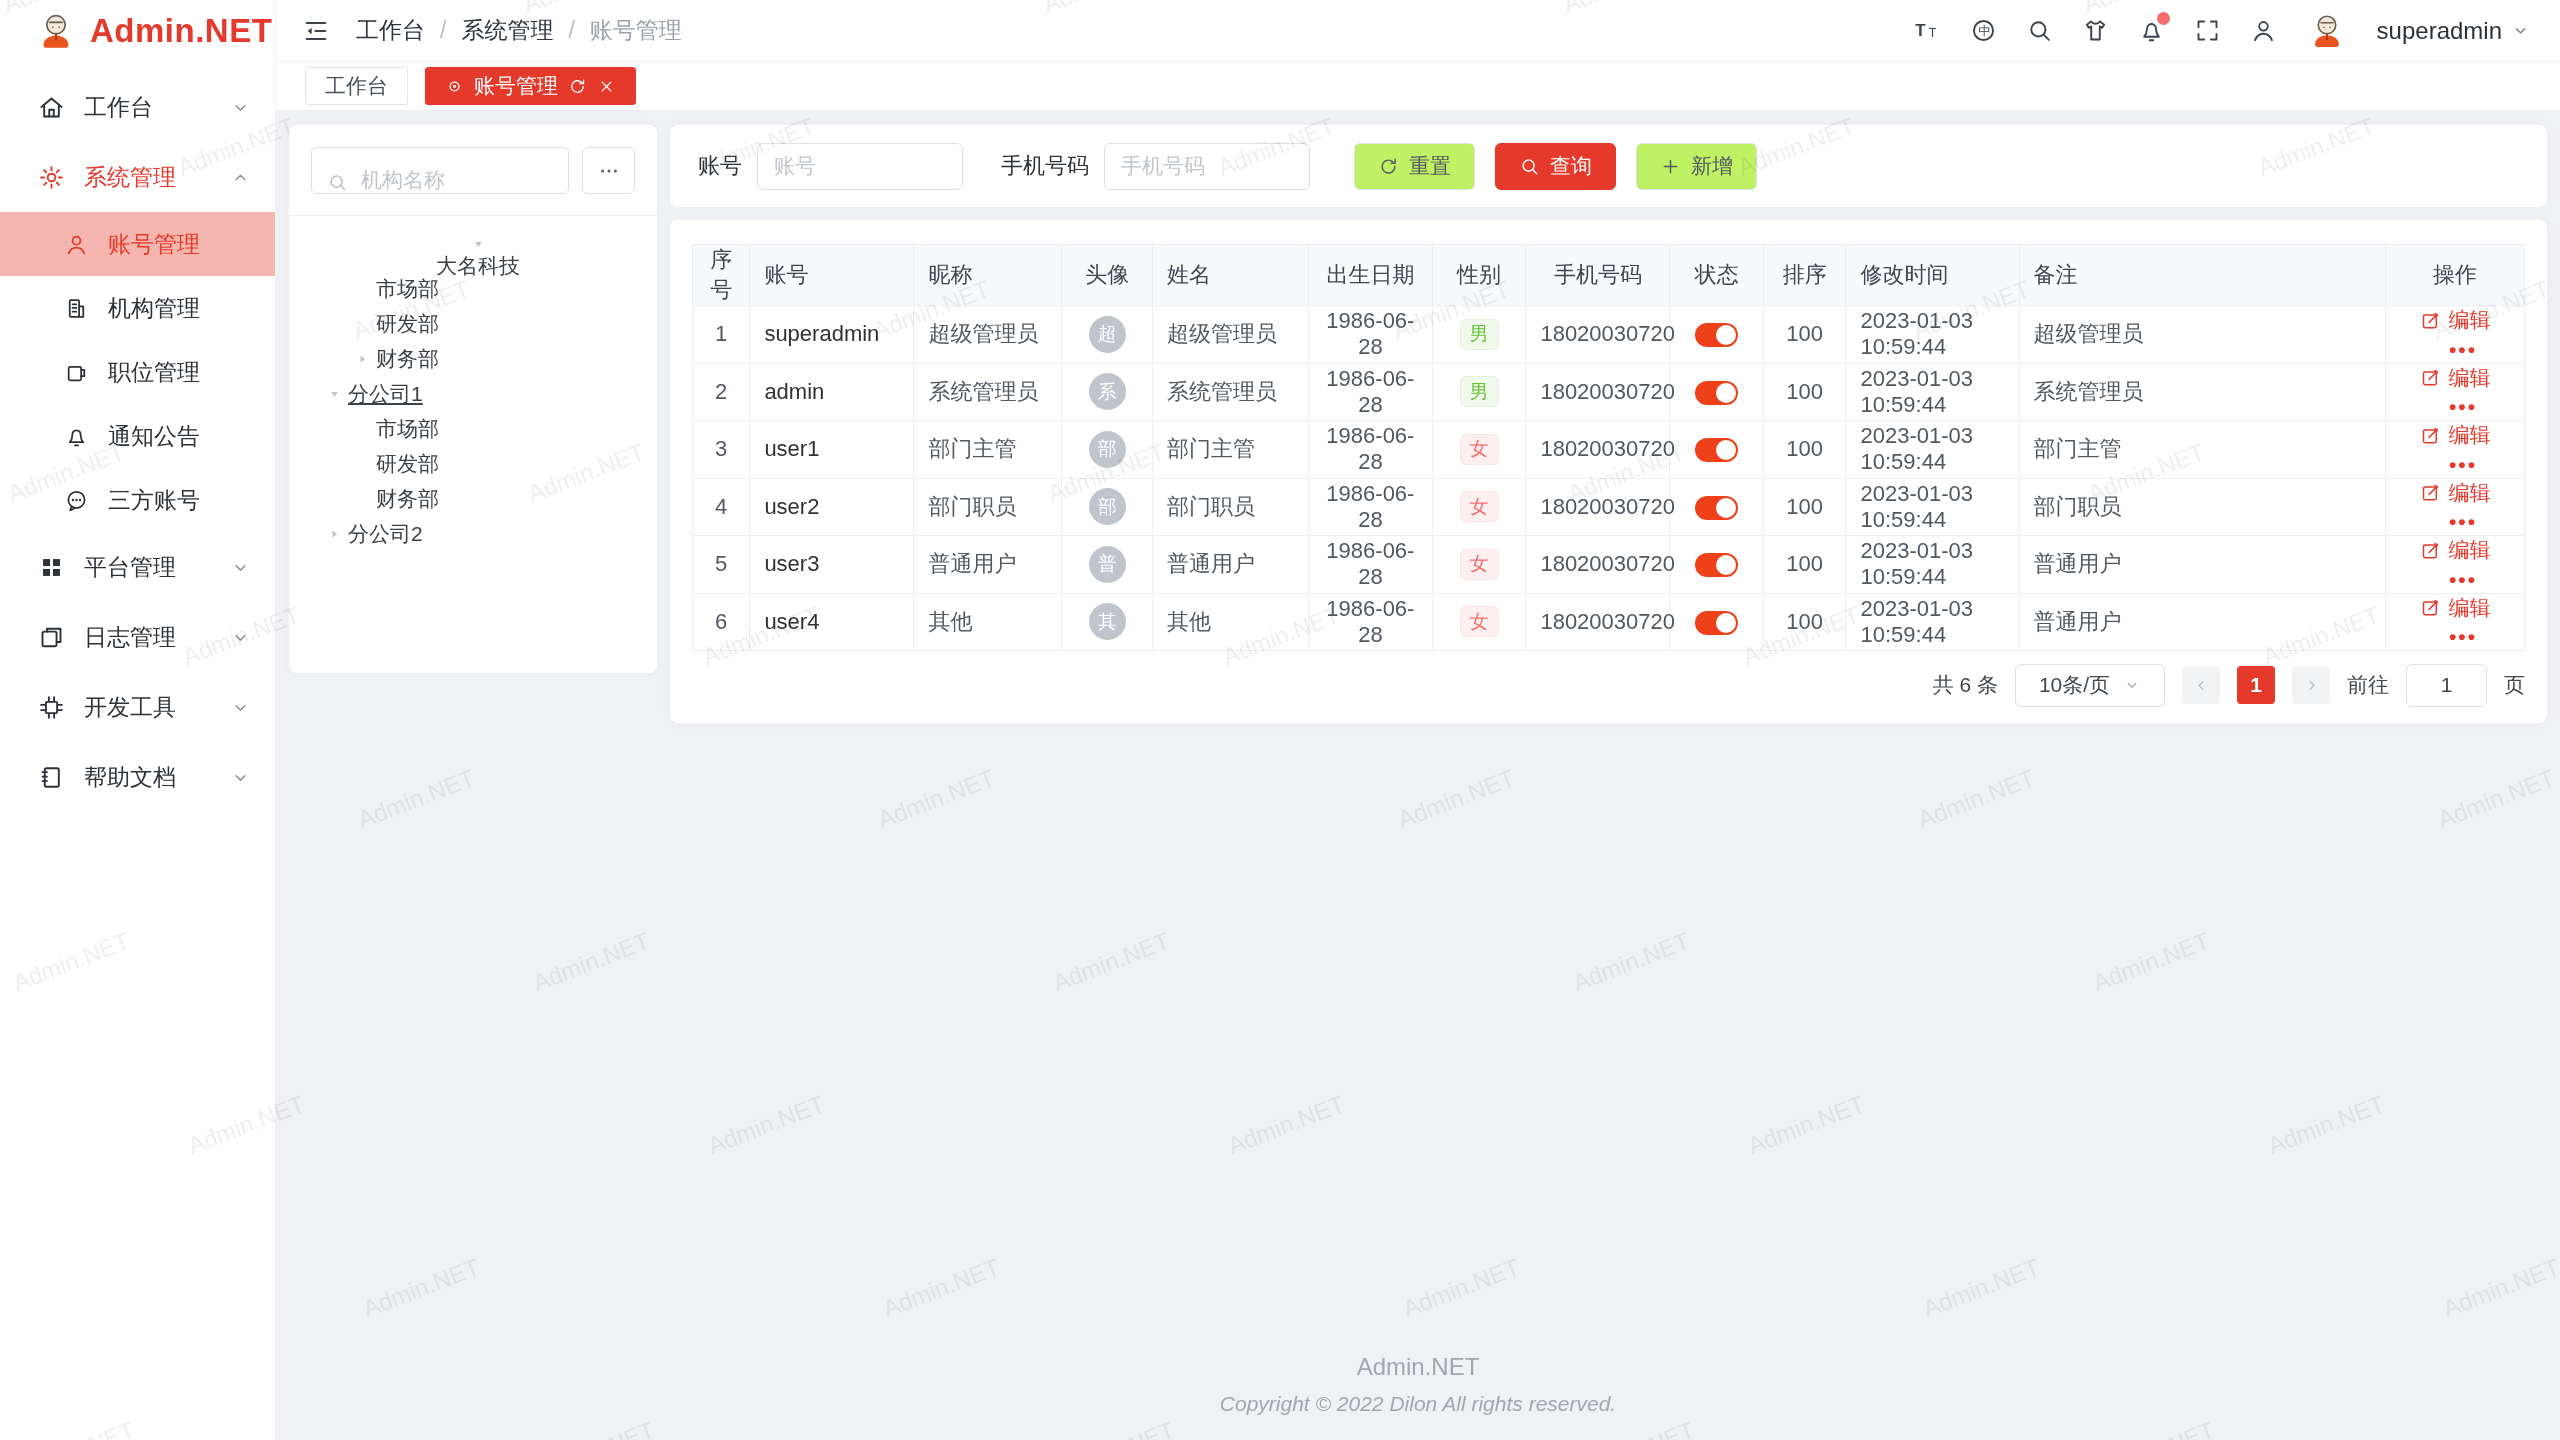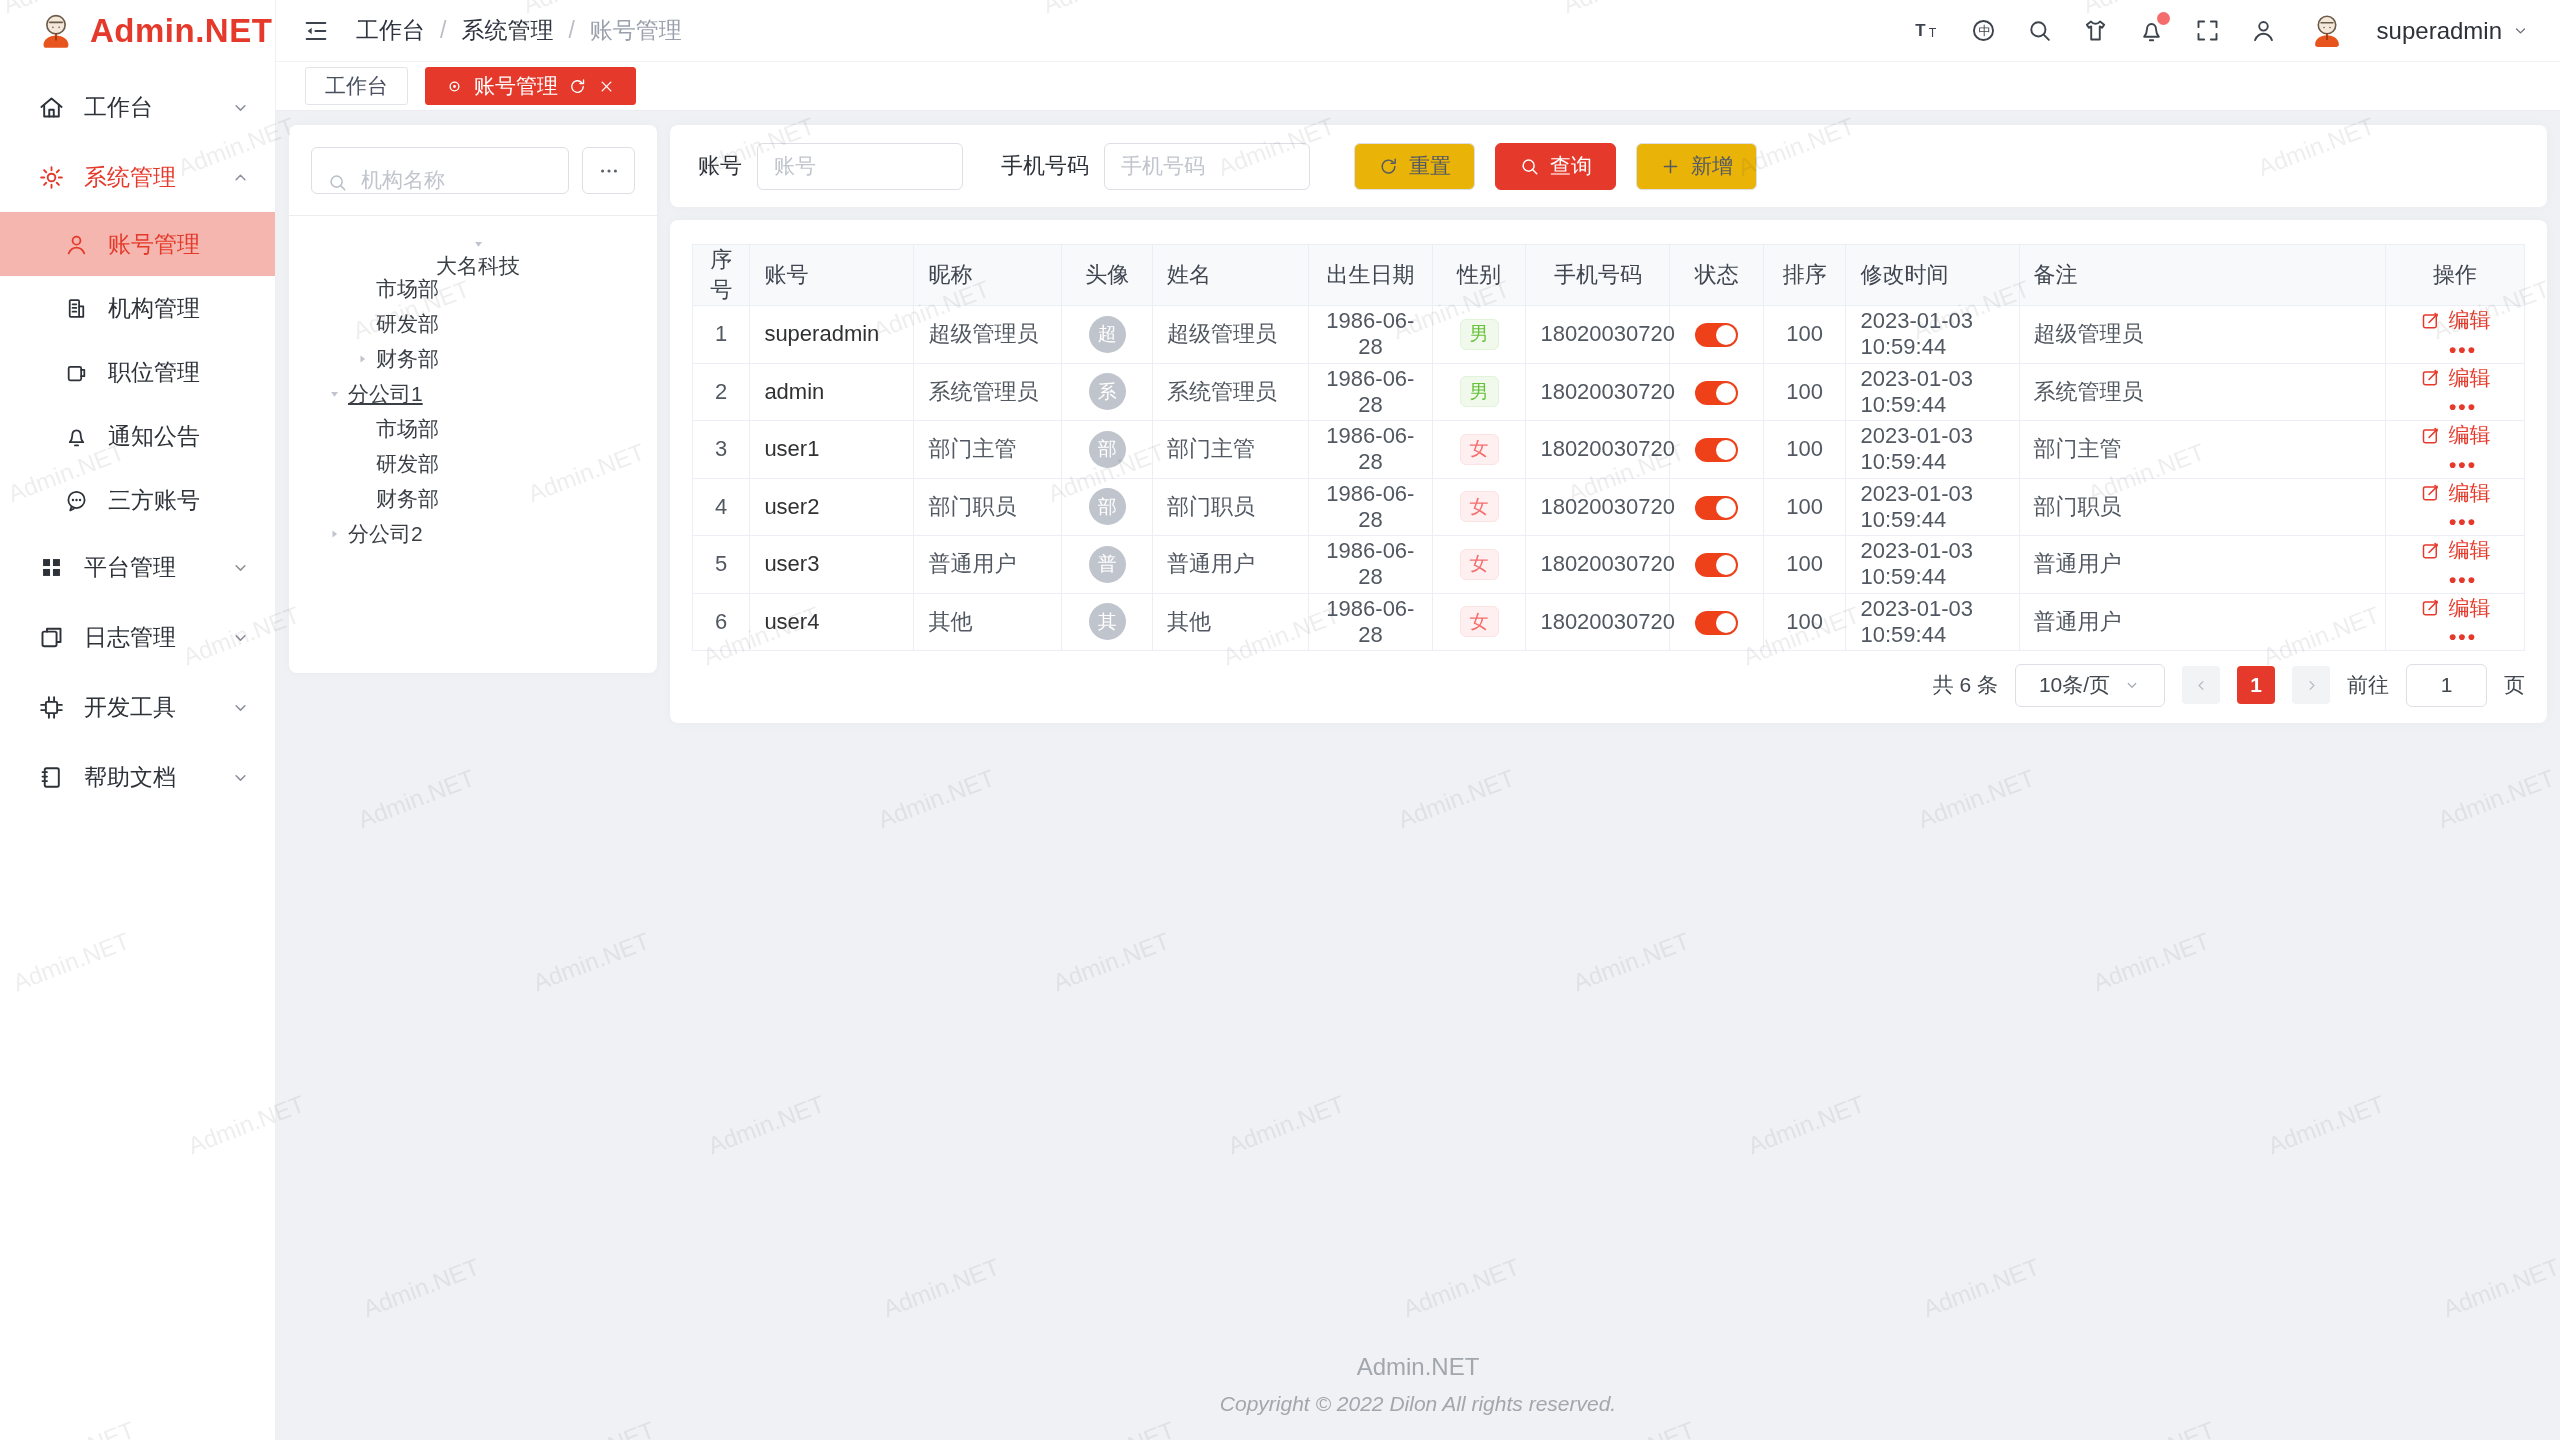--- a/index.html
+++ b/index.html
@@ -77,21 +77,21 @@
   .tree { font-size:21px; color:#3b4046; }
   .tree-node { height:35px; display:flex; align-items:center; cursor:pointer; }
   .caret { width:27px; height:16px; color:#c0c4cc; flex-shrink:0; }
 
   .main-panel { flex:1; display:flex; flex-direction:column; gap:13px; min-width:0; }
   .filter-card { height:82px; display:flex; align-items:center; padding:0 28px; }
   .filter-label { font-size:22px; color:#2d3138; margin-right:15px; }
   .filter-label.gap { margin-left:38px; }
   .filter-input { width:206px; height:47px; border:1px solid #dcdfe6; border-radius:6px;
     padding:0 16px; font-size:21px; font-family:inherit; color:#303133; outline:none; }
-  .btn { height:47px; border-radius:6px; border:1px solid #dcdfe6; background:#eab308;
+  .btn { height:47px; border-radius:6px; border:1px solid #dcdfe6; background:#bef264;
     padding:0 23px; display:flex; align-items:center; gap:10px; font-size:21px;
     color:#545a63; cursor:pointer; font-family:inherit; }
   .btn.first { margin-left:44px; }
   .btn + .btn { margin-left:20px; }
   .btn.primary { background:#e5392b; border-color:#e5392b; color:#fff; }
   .bicon { width:21px; height:21px; }
 
   .table-card { padding:24px 22px 4px; }
   table { width:100%; border-collapse:collapse; table-layout:fixed; }
   th { height:55px; background:#f8f9fb; font-weight:500; color:#3f4650; font-size:22px;

